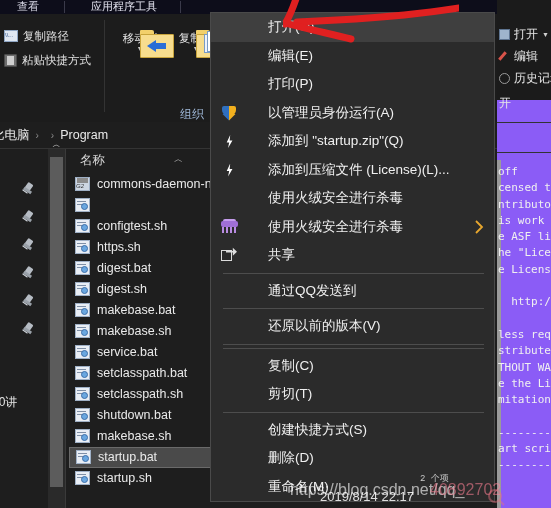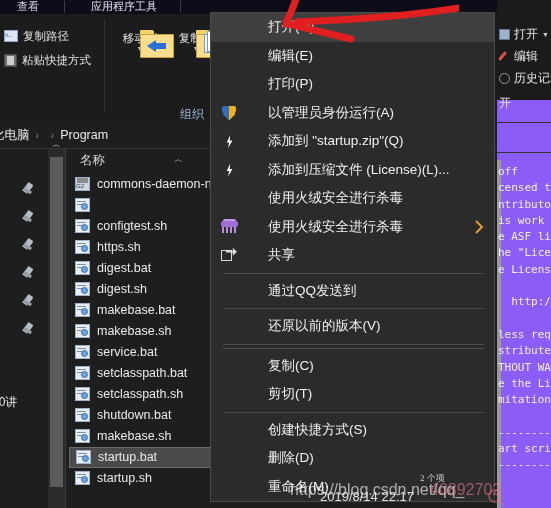--- a/index.html
+++ b/index.html
@@ -145,21 +145,21 @@
   
   .redarrow{position:absolute;left:283px;top:-4px;width:176px;height:48px;pointer-events:none;}
 
   
   .wm1{position:absolute;left:290px;top:481px;font-size:16px;color:rgba(255,255,255,0.62);
        white-space:nowrap;letter-spacing:0px;}
   .wm2{position:absolute;left:430px;top:481px;font-size:16px;color:rgba(255,130,150,0.55);white-space:nowrap;}
   .wm-time{position:absolute;left:320px;top:489px;font-size:13px;color:rgba(255,255,255,0.85);white-space:nowrap;}
   .wm-logo{position:absolute;left:485px;top:488px;width:22px;height:18px;opacity:.45;}
 
-  .statusstub{position:absolute;left:420px;top:472px;font-size:9px;color:#c9c9c9;font-family:Liberation Serif, serif;}
+  .statusstub{position:absolute;left:420px;top:472px;font-size:9px;color:#c9c9c9;font-family:Liberation Mono, monospace;}
 </style>
 </head>
 <body>
 
 <div id="root">
 
   <div class="explorer">
 
     <div class="tabstrip">
       <div class="tab view">查看</div>

